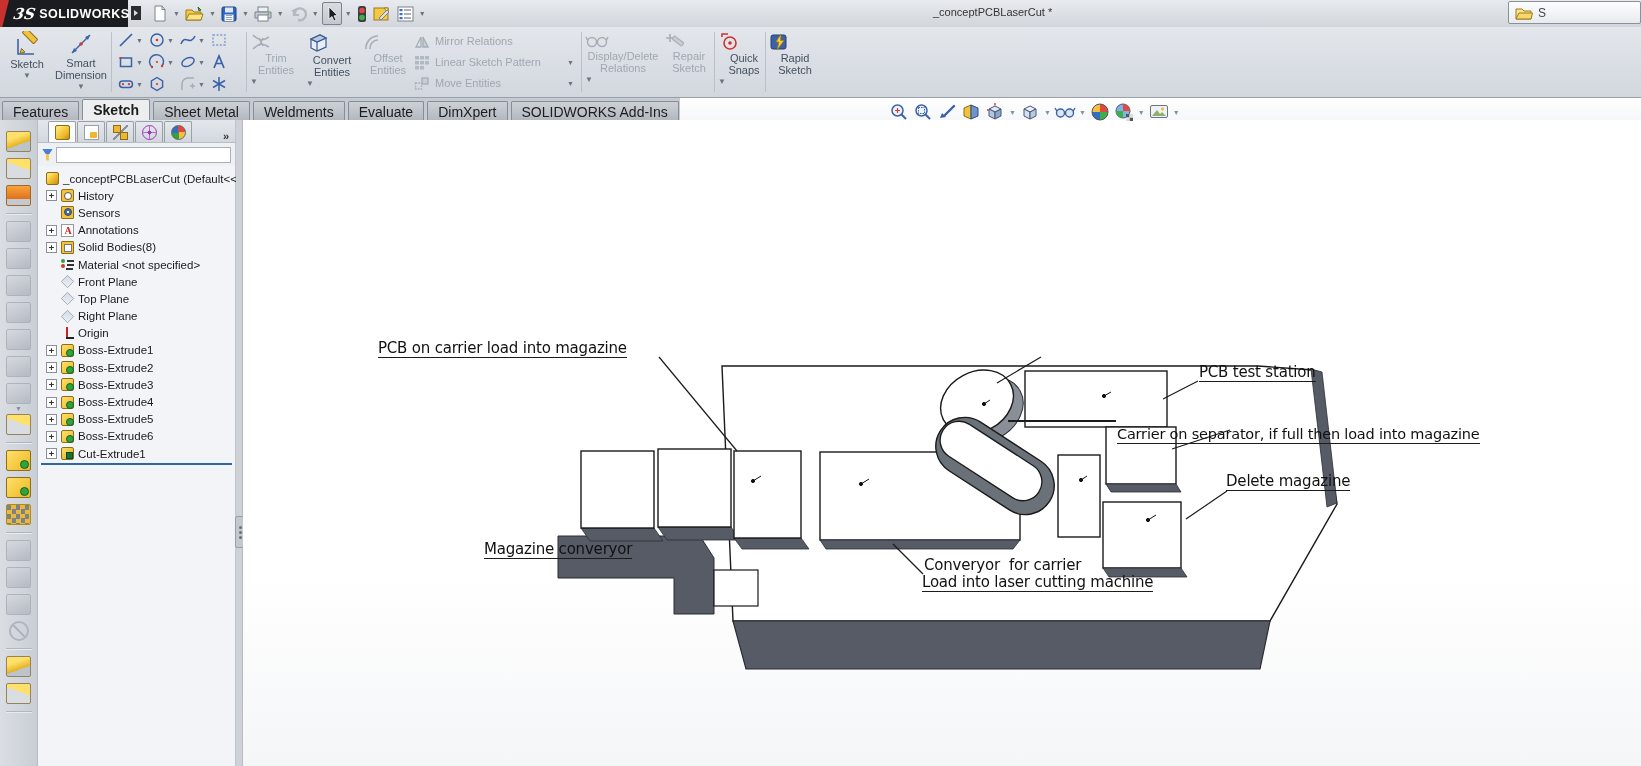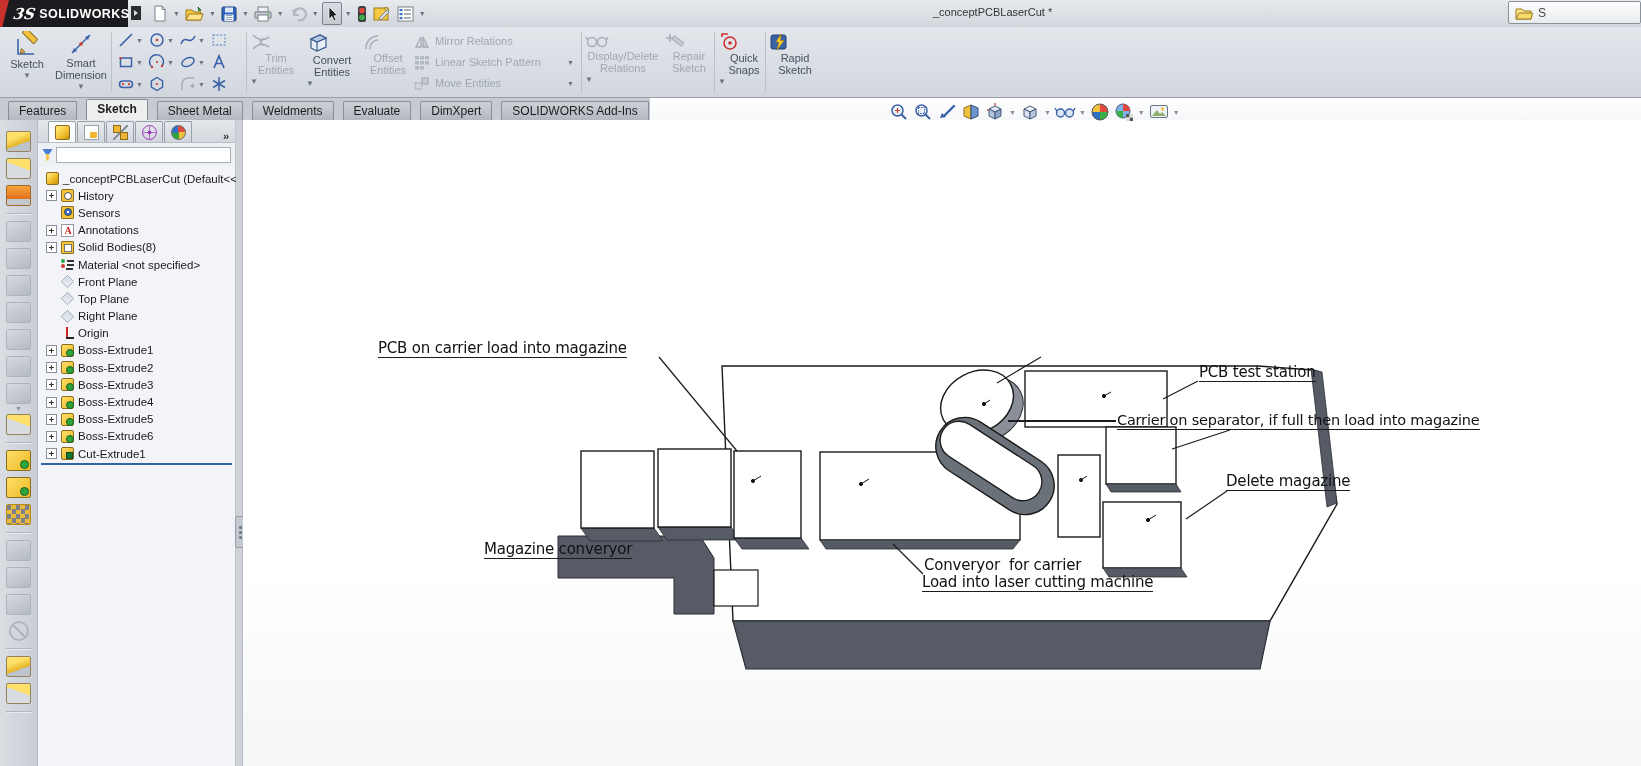--- a/index.html
+++ b/index.html
@@ -41,21 +41,21 @@
   .ccaret{font-size:7px;color:#6b7480}
   .rstack{display:flex;flex-direction:column;align-items:flex-start;width:56px;padding-top:5px}
   .rstack .rlabel{width:52px}
   .rcol{display:flex;flex-direction:column;justify-content:center;gap:3px;padding:0 4px;width:160px}
   .rrow{display:flex;align-items:center;gap:5px;height:18px}
   .rrow .rlabel{text-align:left}
   .rrow .ccaret{margin-left:auto}
   
   .tabrow{position:absolute;left:0;top:98px;width:100%;height:22px;display:flex;
     background:#c6cbd2;align-items:flex-end}
-  .tab{height:19px;padding:2px 10px 12px;margin:0 1px 0 8px;font-size:12px;color:#1d1d1d;
+  .tab{height:19px;padding:2px 10px 12px;margin:0 1px 0 2px;font-size:14px;color:#1d1d1d;
     border:1px solid #878d96;border-bottom:none;border-radius:2px 2px 0 0;
     background:linear-gradient(#cdd1d7,#b3b8c0);box-sizing:border-box;white-space:nowrap}
   .tab.active{background:#eceef0;font-weight:700;height:21px}
   .tabfill{flex:1;height:22px;background:linear-gradient(#ffffff,#f6f7f9)}
   
   .hud{position:absolute;left:888px;top:100px;height:24px;display:flex;align-items:center;gap:2px;z-index:6}
   .hicon{width:22px;height:22px;display:flex;align-items:center;justify-content:center}
   .hcaret{font-size:7px;color:#8a919b;margin:0 1px}
   
   .main{position:absolute;left:0;top:120px;width:1641px;height:646px;display:flex}
@@ -757,19 +757,19 @@
         <path d="M1198,381 L1163,399"></path>
         <path d="M1230,430 L1172,449"></path>
         <path d="M1227,491 L1186,519"></path>
         <path d="M893,544 L923,574"></path>
         <path d="M1008,421 L1116,421" stroke-width="2"></path>
       </g>
     </svg>
 
     <div class="ann" style="left:135px;top:220px">PCB on carrier load into magazine</div>
     <div class="ann" style="left:956px;top:244px">PCB test station</div>
-    <div class="ann" style="left:874px;top:292px;font-size:14.5px">Carrier on separator, if full then load into magazine</div>
+    <div class="ann" style="left:874px;top:306px;font-size:14.5px">Carrier on separator, if full then load into magazine</div>
     <div class="ann" style="left:983px;top:353px">Delete magazine</div>
     <div class="ann" style="left:241px;top:421px">Magazine converyor</div>
     <div class="ann nl" style="left:681px;top:437px">Converyor  for carrier</div>
     <div class="ann" style="left:679px;top:454px">Load into laser cutting machine</div>
   </div>
 </div>
 
 </body></html>

